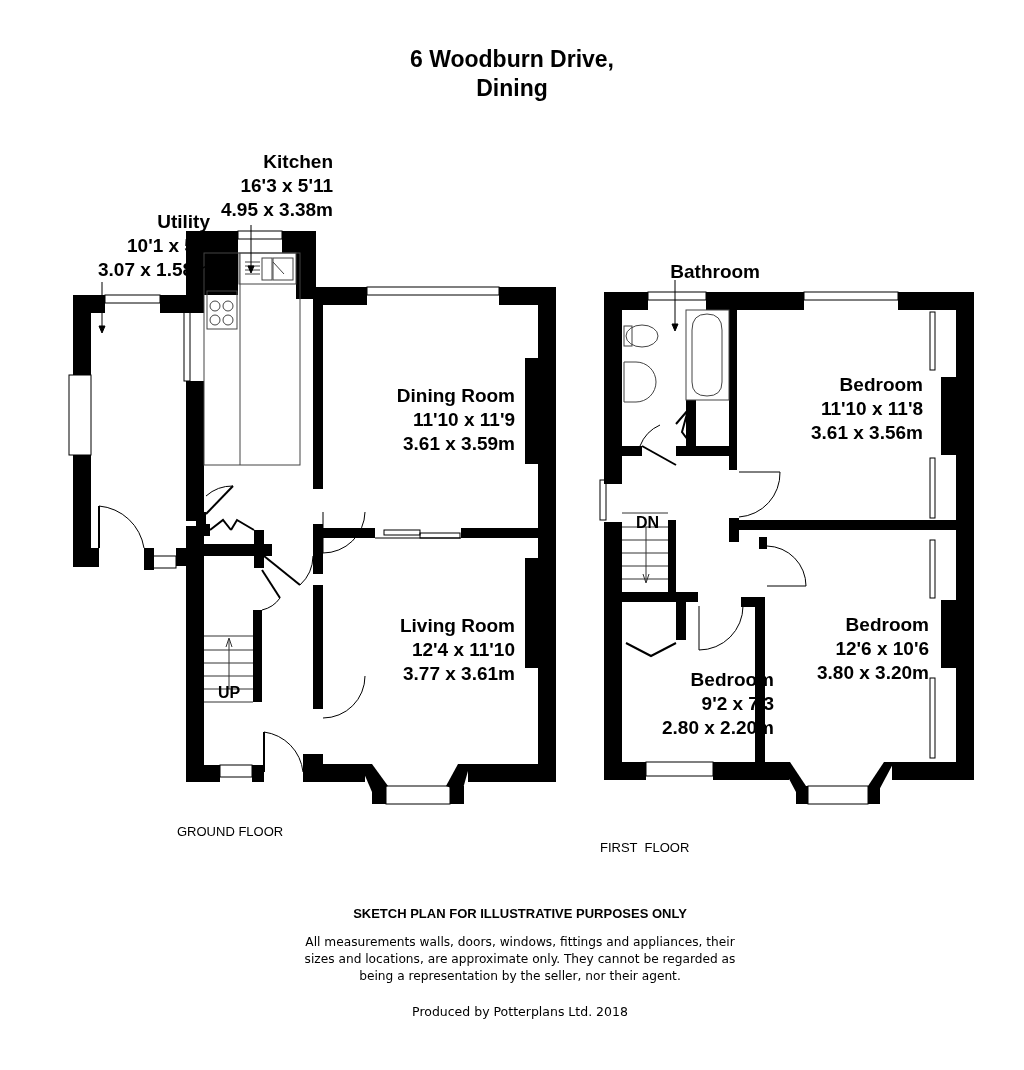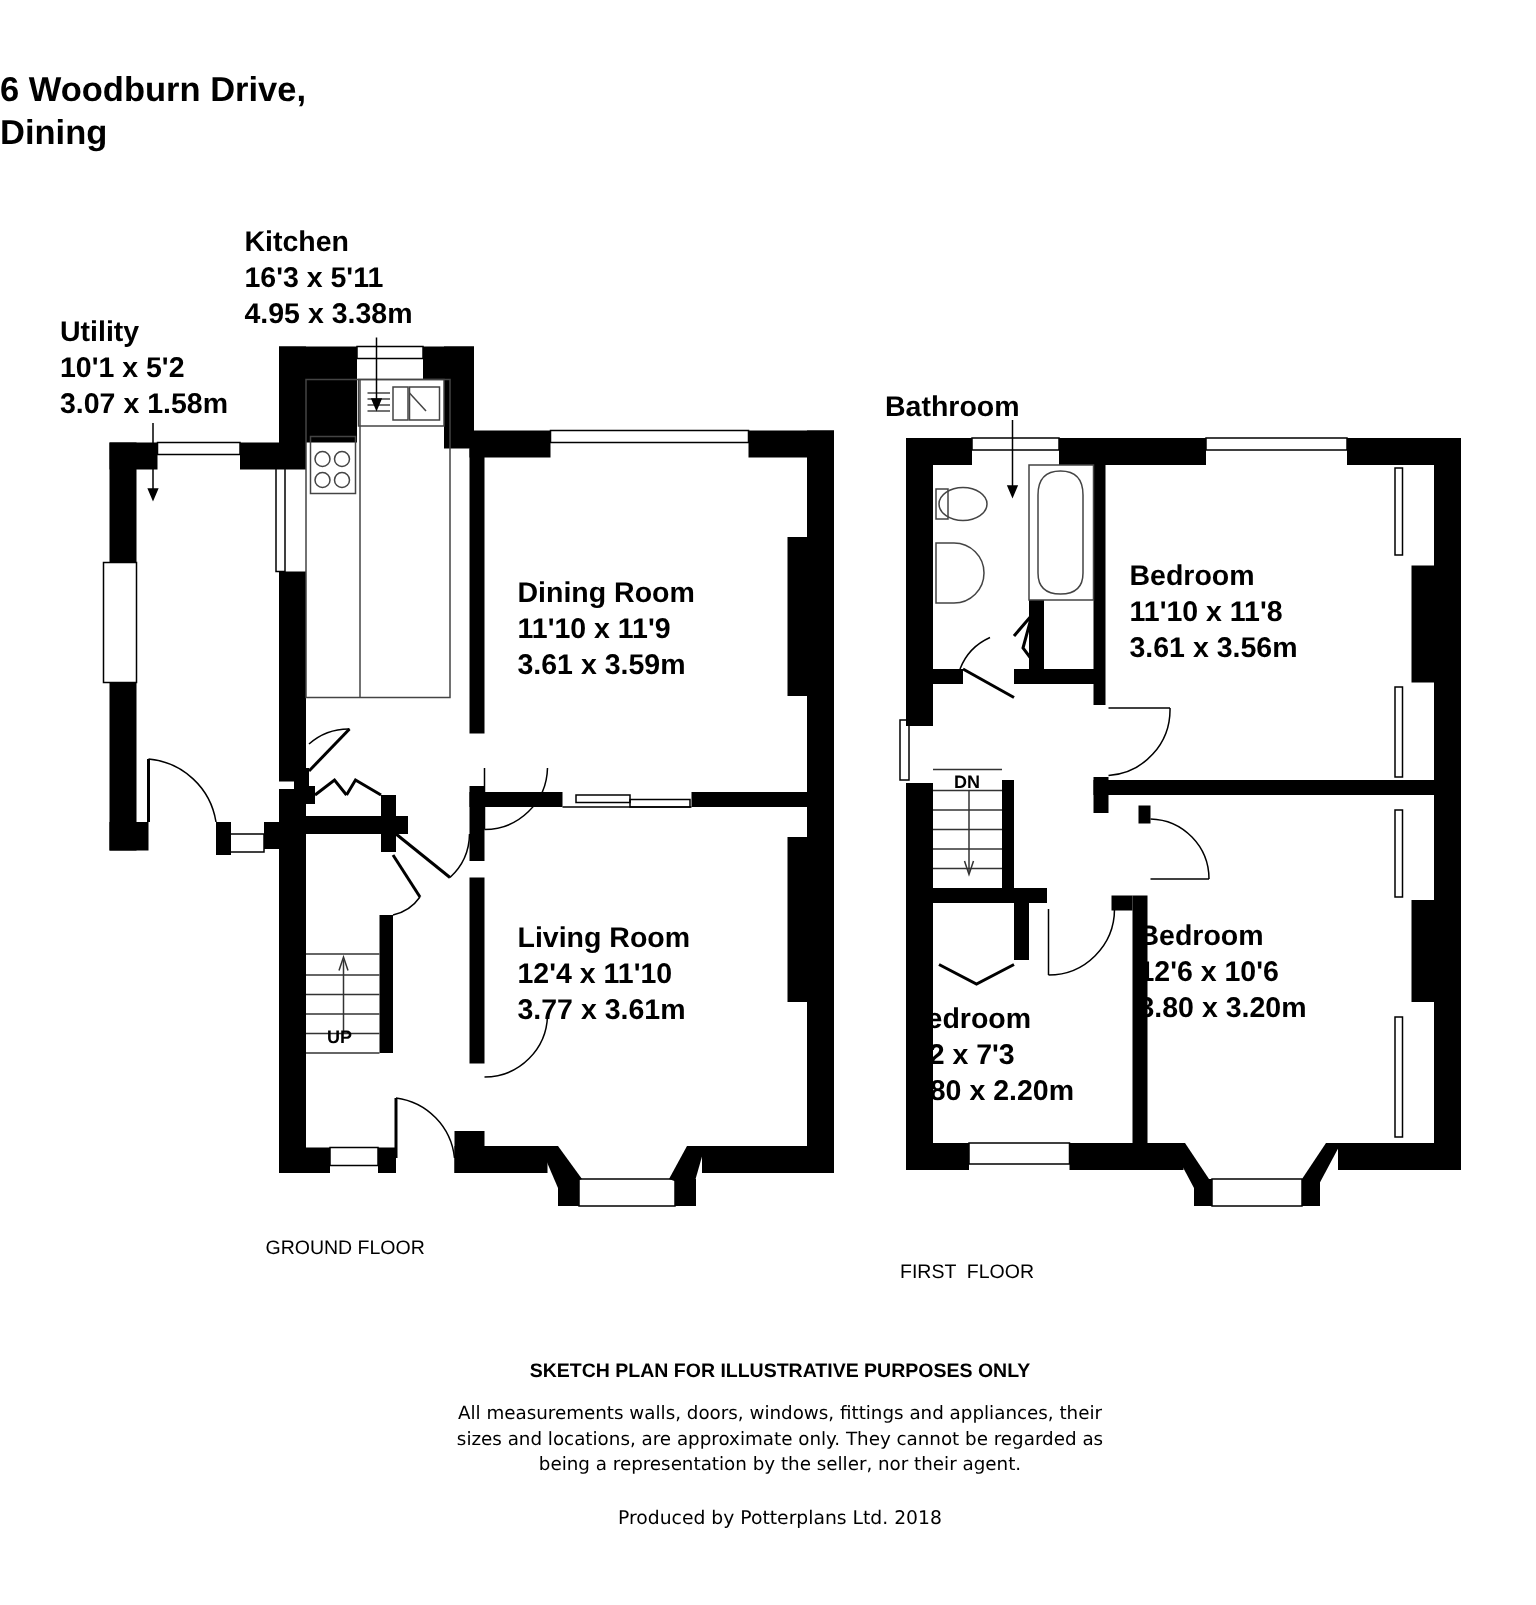--- a/index.html
+++ b/index.html
@@ -1,27 +1,27 @@
 <!DOCTYPE html>
 <html><head>
 <meta charset="utf-8">
 <style>
   html, body { margin: 0; padding: 0; background: #ffffff; }
   body { width: 1024px; height: 1070px; position: relative; overflow: hidden; font-family: "Liberation Sans", sans-serif; color: #000; }
-  .title { position: absolute; left: 0; width: 1024px; font-weight: bold; font-size: 23px; line-height: 27px; }
+  .title { position: absolute; left: 0; width: 1024px; text-align: center; font-weight: bold; font-size: 23px; line-height: 27px; }
   .title.l1 { top: 46px; }
   .title.l2 { top: 75px; }
   svg.plan { position: absolute; left: 0; top: 0; }
-  .room-label { position: absolute; text-align: left; font-weight: bold; font-size: 19px; line-height: 24px; white-space: nowrap; }
+  .room-label { position: absolute; text-align: right; font-weight: bold; font-size: 19px; line-height: 24px; white-space: nowrap; }
   .room-label span { display: block; }
   .floor-label { position: absolute; font-weight: normal; font-size: 13px; top: 824px; }
   .disclaimer-head { position: absolute; top: 906px; left: 0; width: 1040px; text-align: center; font-weight: bold; font-size: 13px; }
   .disclaimer-body { position: absolute; top: 934px; left: 0; width: 1040px; text-align: center; font-family: "DejaVu Sans", sans-serif; font-size: 12.2px; line-height: 17px; }
   .producer { position: absolute; top: 1004px; left: 0; width: 1040px; text-align: center; font-family: "DejaVu Sans", sans-serif; font-size: 12.5px; }
-  .stair-text { position: absolute; font-weight: bold; font-size: 12px; }
+  .stair-text { position: absolute; font-weight: bold; font-size: 16px; }
 </style>
 </head>
 <body>
 
 <div class="title l1">6 Woodburn Drive,</div>
 <div class="title l2">Dining</div>
 
 <svg class="plan" width="1024" height="1070" viewBox="0 0 1024 1070">
   <g fill="#000" stroke="none">
 

